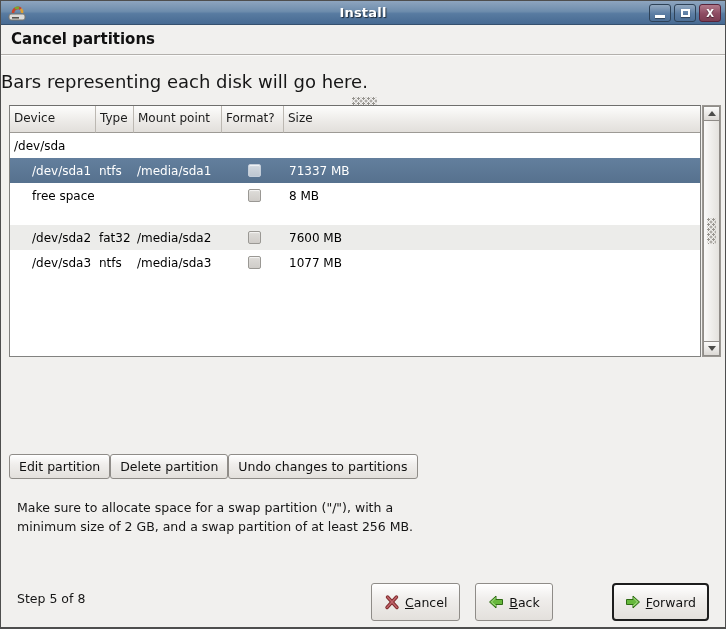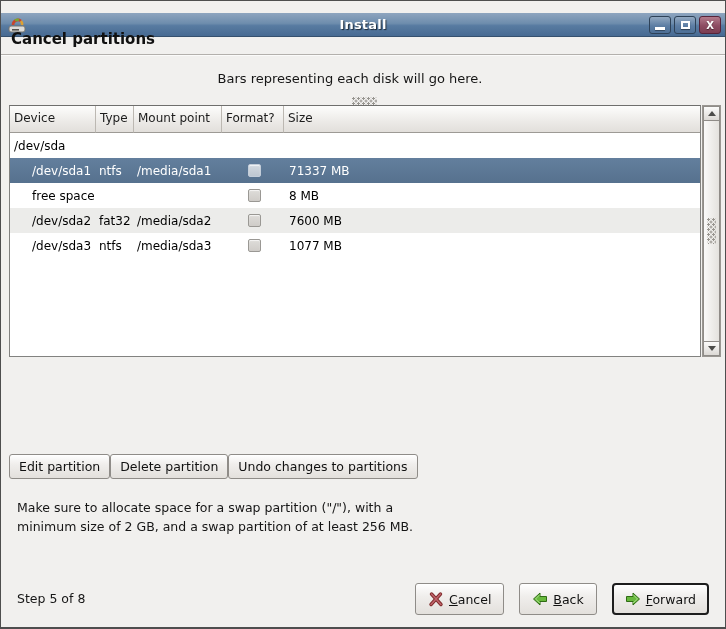--- a/index.html
+++ b/index.html
@@ -5,21 +5,21 @@
   * { margin:0; padding:0; box-sizing:border-box; }
   html,body { width:726px; height:629px; background:#d8d8d8; font-family:"DejaVu Sans", sans-serif; }
   .window {
     position:relative; width:726px; height:629px;
     background:#f1f0ee;
     border:1px solid #4e4e4e; border-bottom-width:2px;
     overflow:hidden;
   }
   
   .titlebar {
-    position:absolute; left:0; top:12px; right:0; height:24px;
+    position:absolute; left:0; top:0; right:0; height:24px;
     background:linear-gradient(#8ea5bf 0%, #6e8dad 45%, #587ba1 55%, #476a92 100%);
     border-bottom:1px solid #35506e;
     display:flex; align-items:center;
   }
   .titlebar-icon { position:absolute; left:5px; top:3px; width:22px; height:18px; }
   .title-text {
     flex:1; text-align:center; color:#fff; font-weight:bold; font-size:13px;
     text-shadow:1px 1px 1px rgba(0,0,0,.65); letter-spacing:.2px;
   }
   .win-controls { position:absolute; right:4px; top:3px; display:flex; gap:3px; }
@@ -31,21 +31,21 @@
     color:#fff; font-size:10px; font-weight:bold;
     text-shadow:0 1px 1px rgba(0,0,0,.5);
   }
   .win-btn.close { background:linear-gradient(#b27a8b, #8d4c62 55%, #7b3d52); border-color:#57243a; }
   .glyph-min { width:10px; height:3px; background:#fff; margin-top:7px; box-shadow:0 1px 1px rgba(0,0,0,.4); }
   .glyph-max { width:9px; height:8px; border:2px solid #fff; box-shadow:0 1px 1px rgba(0,0,0,.4); }
   
   .page-title { position:absolute; left:10px; top:29px; font-size:15px; font-weight:bold; color:#111; }
   .separator { position:absolute; left:0; right:0; top:53px; height:2px;
     background:linear-gradient(#b3b0ac 0 50%, #fbfbfa 50% 100%); }
-  .bars-label { position:absolute; left:0; right:26px; top:70px; text-align:center; font-size:13px; color:#161616; }
+  .bars-label { position:absolute; left:0; right:26px; top:70px; text-align:left; font-size:18px; color:#161616; }
   .paned-grip {
     position:absolute; left:351px; top:96px; width:25px; height:8px;
     background-image:
       radial-gradient(circle at 1.5px 1.5px, #979590 1px, transparent 1.4px),
       radial-gradient(circle at 1.5px 1.5px, #979590 1px, transparent 1.4px);
     background-size:5px 5px, 5px 5px;
     background-position:0 0, 2.5px 2.5px;
   }
   
   .table-wrap { position:absolute; left:8px; top:104px; width:712px; height:252px; display:flex; }
@@ -57,21 +57,21 @@
   .thead { display:grid; grid-template-columns:86px 38px 88px 62px 1fr; height:27px; flex:0 0 27px; }
   .th {
     background:linear-gradient(#fdfdfc, #eceae7 60%, #e2dfdb);
     border-right:1px solid #bcb8b2; border-bottom:1px solid #9d9a95;
     font-size:12px; color:#1c1c1c; line-height:25px; padding-left:4px;
     overflow:hidden; white-space:nowrap;
   }
   .th:last-child { border-right:none; }
   .trow { display:grid; grid-template-columns:86px 38px 88px 62px 1fr; height:25px; flex:0 0 25px;
     font-size:12px; color:#000; align-items:center; background:#fff; }
-  .trow.alt { background:#ececea; }
+  .trow.alt { background:#ececea;margin-top:17px; }
   .trow.selected { background:linear-gradient(#637f9d, #56718e); color:#fff; }
   .cell { overflow:hidden; white-space:nowrap; padding-left:3px; }
   .cell.device { padding-left:4px; }
   .trow.child .cell.device { padding-left:22px; }
   .cell.fmt { display:flex; justify-content:center; }
   .cell.size { padding-left:5px; }
   .checkbox {
     width:13px; height:13px; border:1px solid #9a9894; border-radius:2px;
     background:linear-gradient(#dedcd9, #cfccc8);
     box-shadow:inset 0 1px 1px rgba(255,255,255,.7);
@@ -97,24 +97,24 @@
     padding:4px 9px; font-size:12.5px; color:#111; font-family:inherit;
     background:linear-gradient(#ffffff, #f0eeec 40%, #e3e0dc);
     border:1px solid #8f8c88; border-radius:3px;
     box-shadow:inset 0 1px 0 rgba(255,255,255,.8);
   }
   .actions { position:absolute; left:8px; top:453px; display:flex; }
   .note { position:absolute; left:16px; top:498px; font-size:12.5px; color:#161616; line-height:1.5; }
   
   .step-label { position:absolute; left:16px; top:590px; font-size:12.5px; color:#161616; }
   .footer-btns { position:absolute; right:16px; top:582px; display:flex; gap:15px; }
-  .footer-btns .btn { padding:5px 12px; height:32px; }
+  .footer-btns .btn { padding:5px 12px; height:38px; }
   .btn .mnemonic { display:inline-block; }
   .btn .mnemonic::first-letter { text-decoration:underline; }
-  .btn.focused { border:2px solid #1d1d1d; padding:4px 11px; border-radius:4px; }
+  .btn.focused { border:2px solid #1d1d1d; padding:4px 11px; border-radius:4px;margin-left:44px; }
   .icon16 { width:16px; height:16px; flex:0 0 16px; }
 </style>
 </head>
 <body>
 
 <div class="window">
 
   <div class="titlebar">
     <svg class="titlebar-icon" viewBox="0 0 22 18">
       <rect x="3" y="10" width="16" height="6" rx="2" fill="#dcdcda" stroke="#77756f"></rect>

